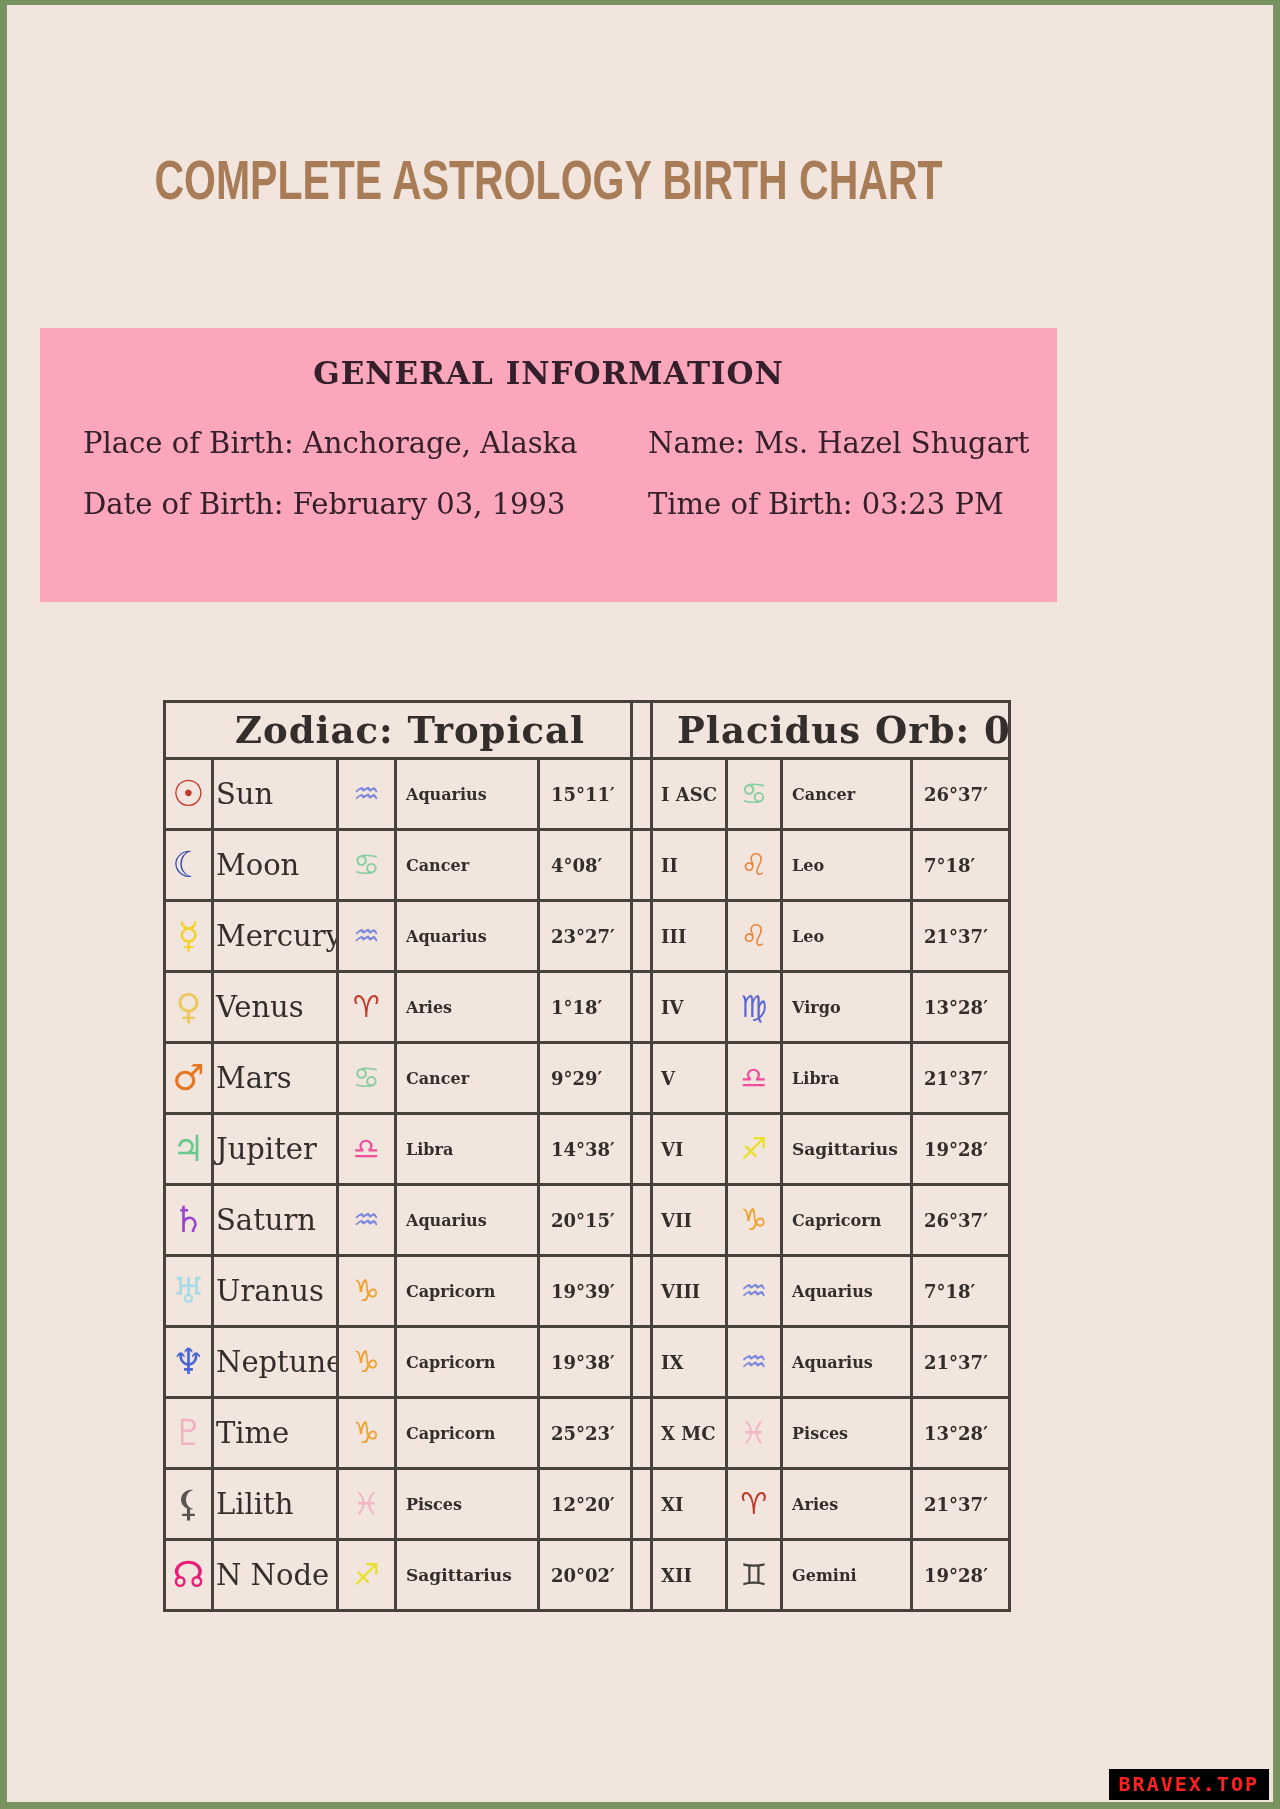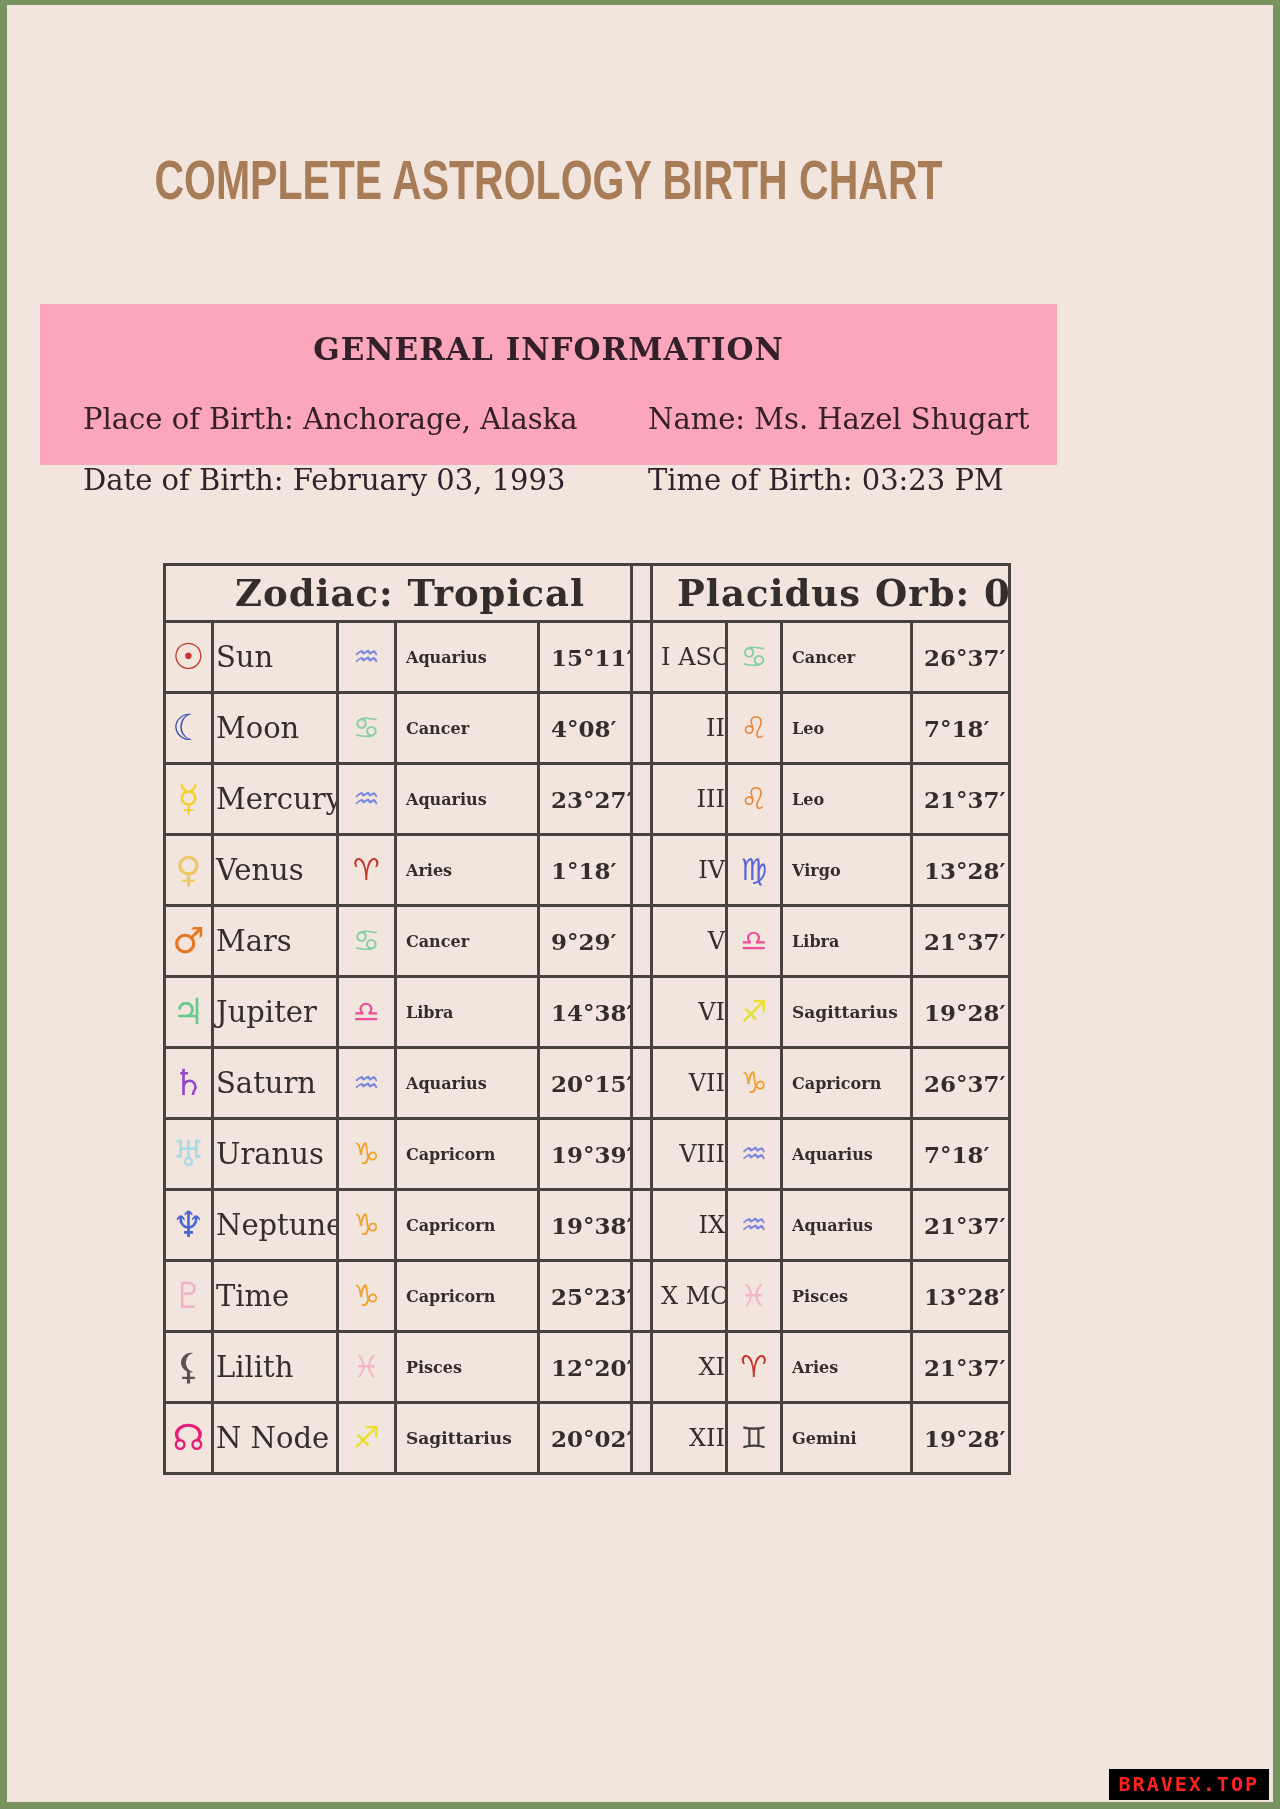--- a/index.html
+++ b/index.html
@@ -26,22 +26,22 @@
     font-size:50px;
     line-height:1.1;
     letter-spacing:0px;
     color:#a87c57;
     transform:scaleX(0.82) scaleY(1.12);
     transform-origin:center;
     white-space:nowrap;
   }
 
   .general {
-    margin-top:96px;
-    height:161px;
+    margin-top:120px;
+    height:274px;
     background:#fba6ba;
     color:#33202a;
   }
   .general h2 {
     padding-top:27px;
     text-align:center;
     font-size:31px;
     font-weight:700;
     letter-spacing:1px;
   }
@@ -76,22 +76,22 @@
     padding-left:24px;
   }
   tbody tr { height:71px; }
   .c-picon { text-align:center; }
   .c-picon .icon { font-size:36px; }
   .c-pname { font-size:29px; padding-left:2px; font-weight:500; }
   .c-sicon { text-align:center; }
   .c-sicon .icon { font-size:30px; }
   .c-sname { font-size:16px; font-weight:700; padding-left:9px; }
   .c-sname.small { font-size:17px; }
-  .c-deg { font-size:23px; font-weight:700; padding-left:11px; }
-  .c-house { font-size:24px; padding-left:8px; font-weight:400;text-align:right; }
+  .c-deg { font-size:18px; font-weight:700; padding-left:11px; }
+  .c-house { font-size:18px; padding-left:8px; font-weight:700; }
   td.gap, th.gap { background:#f2e5dd; }
   .icon { font-family:"DejaVu Sans", sans-serif; font-weight:700; line-height:1; }
 
   .watermark {
     position:absolute;
     right:4px; bottom:2px;
     background:#000000;
     color:#ff2020;
     font-family:"DejaVu Sans Mono", monospace;
     font-weight:700;

